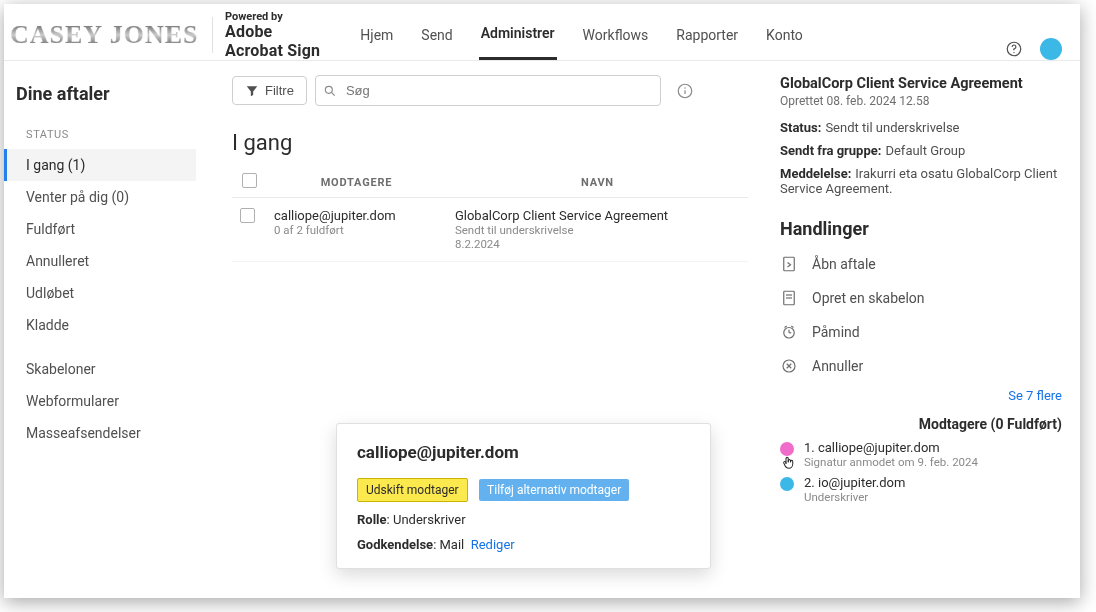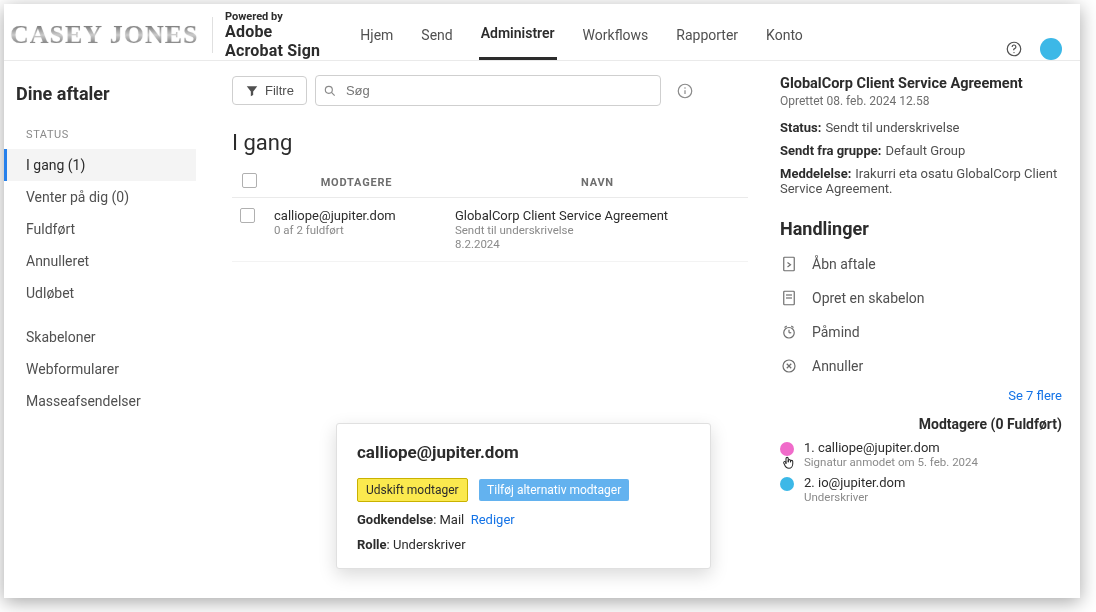--- a/index.html
+++ b/index.html
@@ -113,20 +113,21 @@
     <div class="body">
 
       <aside class="leftcol">
         <h1>Dine aftaler</h1>
         <div class="side-label">STATUS</div>
         <span class="side-item active">I gang (1)</span>
         <span class="side-item">Venter på dig (0)</span>
         <span class="side-item">Fuldført</span>
         <span class="side-item">Annulleret</span>
         <span class="side-item">Udløbet</span>
+        <span class="side-item">Kladde</span>
         <div class="side-group">
           <span class="side-item">Skabeloner</span>
           <span class="side-item">Webformularer</span>
           <span class="side-item">Masseafsendelser</span>
         </div>
       </aside>
 
       <main class="centercol">
         <div class="toolbar">
           <button class="btn">
@@ -176,22 +177,22 @@
             </tr>
           </tbody>
         </table>
 
         <div class="popover">
           <h3>calliope@jupiter.dom</h3>
           <div>
             <span class="chip y">Udskift modtager</span>
             <span class="chip b">Tilføj alternativ modtager</span>
           </div>
+          <div class="pop-line"><b>Rolle</b>: <span>Underskriver</span></div>
           <div class="pop-line"><b>Godkendelse</b>: <span>Mail</span>&nbsp;&nbsp;<span class="link">Rediger</span></div>
-          <div class="pop-line"><b>Rolle</b>: <span>Underskriver</span></div>
         </div>
       </main>
 
       <aside class="rightcol">
         <div class="agr-title">GlobalCorp Client Service Agreement</div>
         <div class="agr-meta">Oprettet 08. feb. 2024 12.58</div>
 
         <div class="kv"><b>Status:</b><span>Sendt til underskrivelse</span></div>
         <div class="kv"><b>Sendt fra gruppe:</b><span>Default Group</span></div>
         <div class="kv"><b>Meddelelse:</b><span>Irakurri eta osatu GlobalCorp Client Service Agreement.</span></div>
@@ -231,21 +232,21 @@
           <span>Annuller</span>
         </div>
         <div class="see-more"><a>Se 7 flere</a></div>
 
         <div class="recips-h">Modtagere (0 Fuldført)</div>
 
         <div class="recip-row">
           <span class="dot pink"></span>
           <div>
             <div class="recip-name"><span>1.</span> <span>calliope@jupiter.dom</span></div>
-            <div class="recip-sub">Signatur anmodet om 5. feb. 2024</div>
+            <div class="recip-sub">Signatur anmodet om 9. feb. 2024</div>
           </div>
           <svg class="cursor-icon" width="18" height="18" viewBox="0 0 24 24" fill="none" stroke="#2c2c2c" stroke-width="1.4">
               <path d="M8 13V6a1.5 1.5 0 0 1 3 0v5"></path>
               <path d="M11 11V9a1.5 1.5 0 0 1 3 0v2"></path>
               <path d="M14 11v-1a1.5 1.5 0 0 1 3 0v3c0 3-2 6-5 6s-5-2-6-5l-1-2a1.5 1.5 0 0 1 2.6-1.4L8 13"></path>
             </svg>
         </div>
         <div class="recip-row">
           <span class="dot blue"></span>
           <div>

